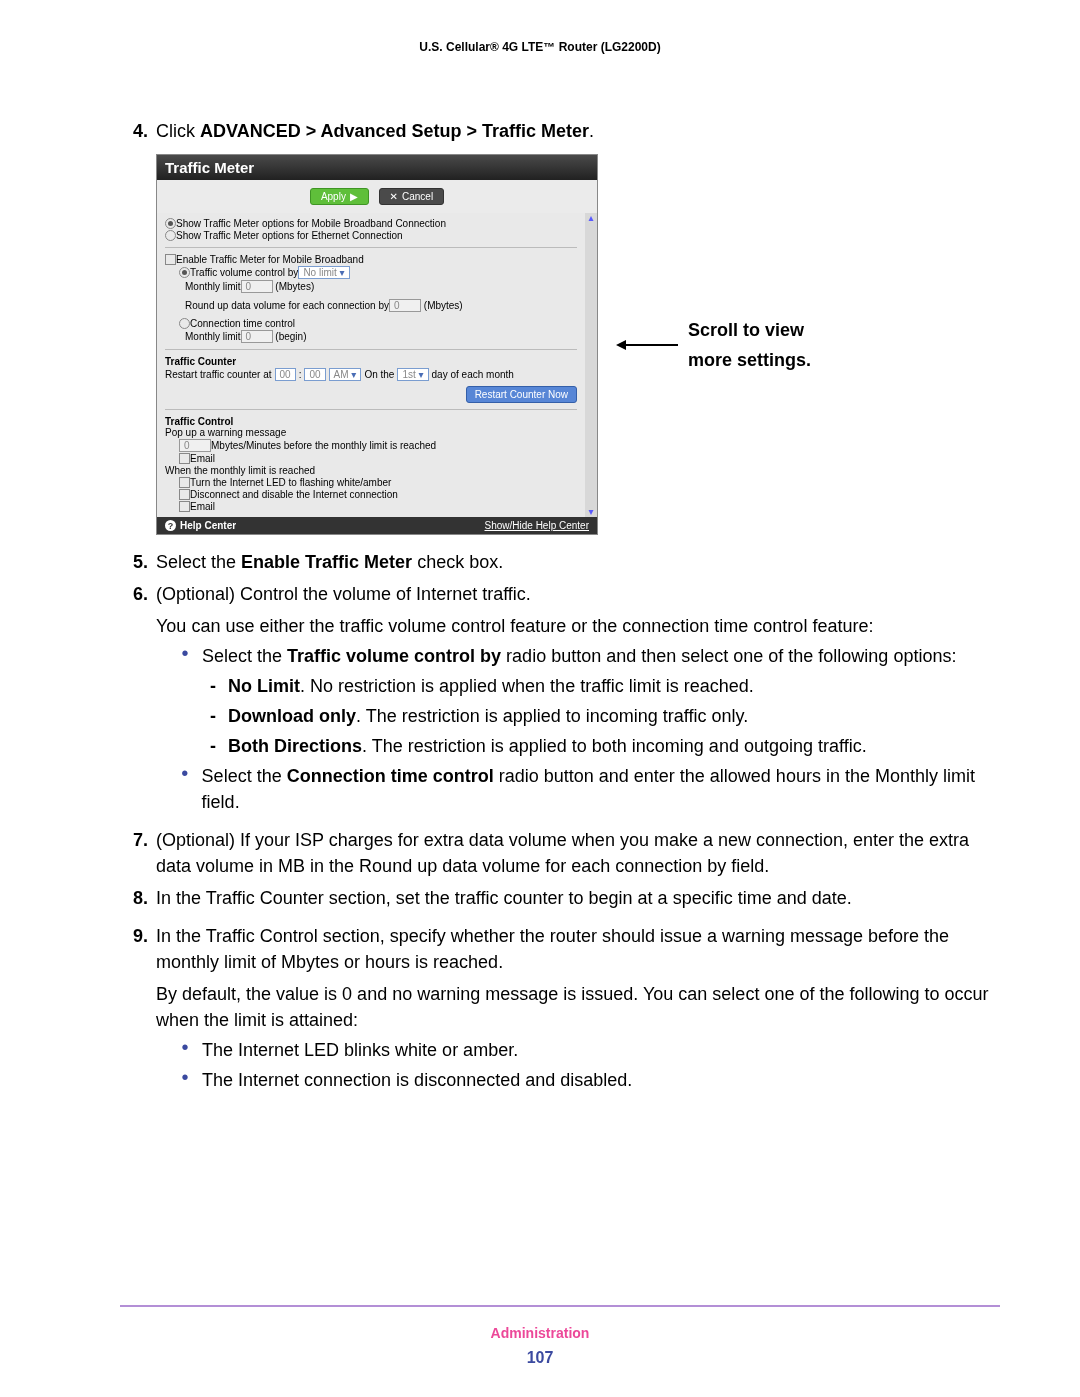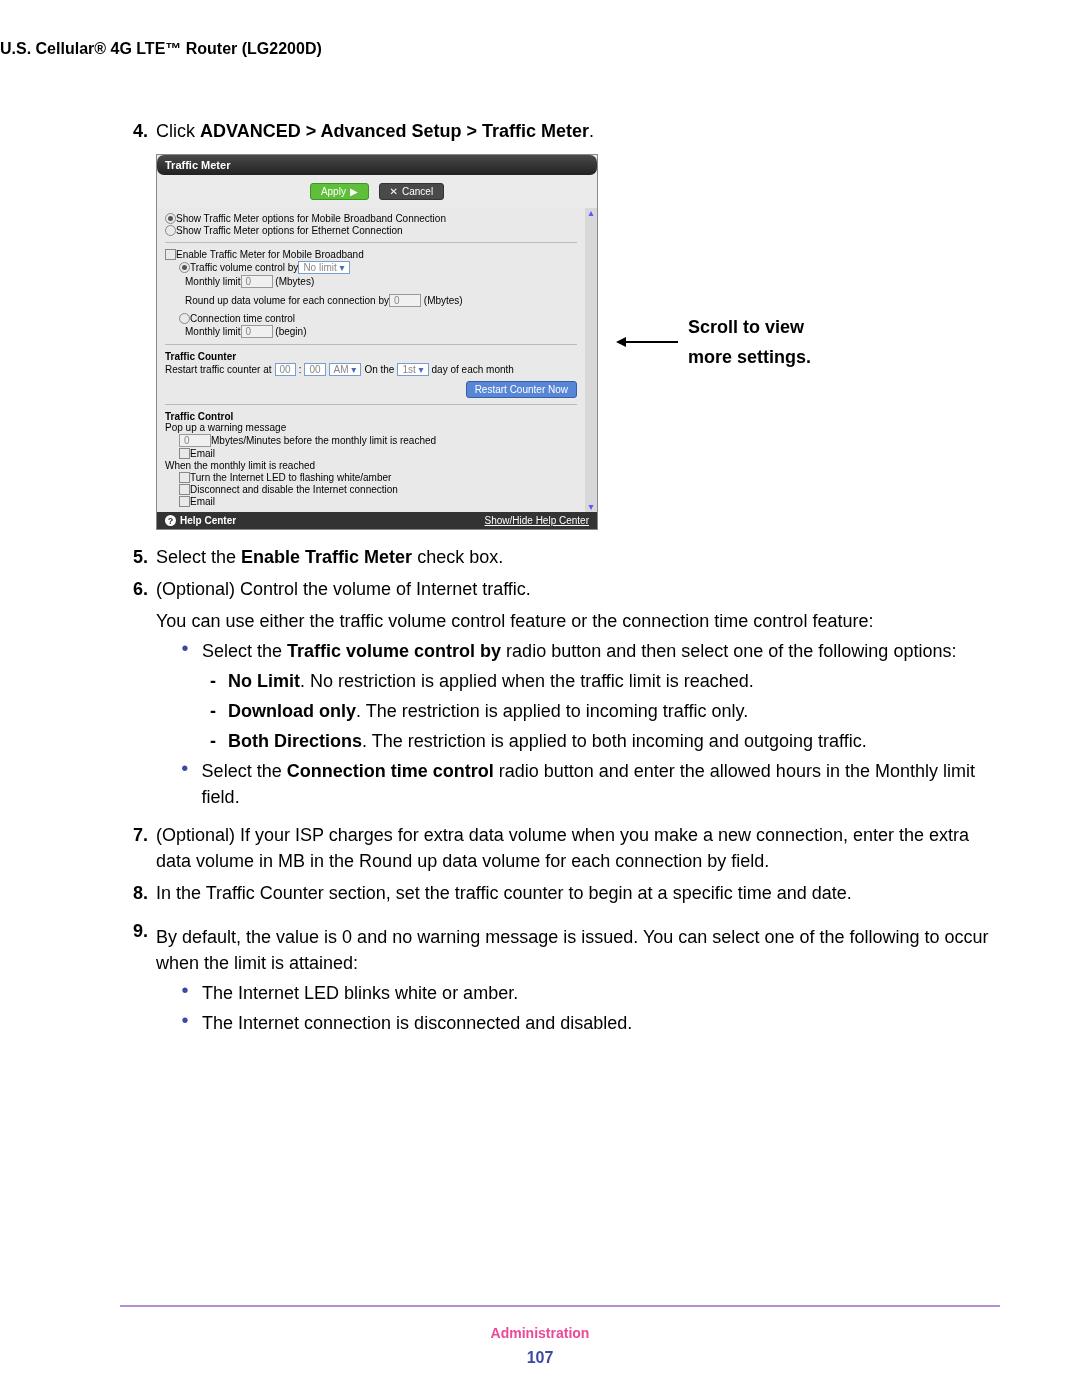--- a/index.html
+++ b/index.html
@@ -1,26 +1,26 @@
 <!DOCTYPE html>
 <html><head>
 <meta charset="utf-8">
 <style>
   html,body{margin:0;padding:0;background:#fff;font-family:Arial,Helvetica,sans-serif;color:#000;}
   .page{width:1080px;height:1397px;position:relative;margin:0 auto;}
-  .page-title{position:absolute;top:40px;left:0;width:100%;font-size:16px;font-weight:bold;}
+  .page-title{position:absolute;top:40px;left:0;width:100%;text-align:center;font-size:12px;font-weight:bold;}
   .page-inner{position:absolute;top:118px;left:120px;right:80px;}
   .step-row{display:flex;align-items:flex-start;margin-bottom:6px;font-size:18px;line-height:26px;}
   .step-num{width:28px;flex-shrink:0;font-weight:bold;text-align:right;margin-right:8px;}
   .step-body{flex:1;}
   .bold{font-weight:bold;}
   
   .shot-wrap{display:flex;align-items:center;margin:10px 0 14px 36px;}
   .shot{width:440px;border:1px solid #888;background:#e9e9e9;font-size:10px;}
-  .shot-title{background:linear-gradient(#4a4a4a,#212121);color:#fff;font-weight:bold;padding:4px 8px;font-size:11px;border-radius:7px;}
+  .shot-title{background:linear-gradient(#4a4a4a,#212121);color:#fff;font-weight:bold;padding:4px 8px;font-size:15px;}
   .shot-btns{display:flex;justify-content:center;gap:10px;padding:8px 0;background:#ebebeb;}
   .btn-apply{background:#5fbf3a;border:1px solid #3f9524;color:#fff;border-radius:3px;padding:2px 10px;font-size:10px;display:inline-flex;align-items:center;gap:4px;}
   .btn-cancel{background:#4a4a4a;border:1px solid #333;color:#fff;border-radius:3px;padding:2px 10px;font-size:10px;display:inline-flex;align-items:center;gap:4px;}
   .shot-body{display:flex;}
   .shot-content{flex:1;padding:4px 8px;}
   .shot-scroll{width:12px;background:#d8d8d8;display:flex;flex-direction:column;align-items:center;}
   .scroll-up,.scroll-dn{color:#5a5aff;font-size:10px;line-height:10px;}
   .opt-row{display:flex;align-items:center;margin:1px 0;}
   .opt-row .r{width:9px;height:9px;border:1px solid #888;border-radius:50%;display:inline-flex;align-items:center;justify-content:center;}
   .opt-row .r.sel::after{content:"";width:5px;height:5px;background:#555;border-radius:50%;}
@@ -224,20 +224,21 @@
       <div class="step-num">8.</div>
       <div class="step-body">
         <div>In the Traffic Counter section, set the traffic counter to begin at a specific time and date.</div>
         <div style="height:6px;"></div>
       </div>
     </div>
 
     <div class="step-row">
       <div class="step-num">9.</div>
       <div class="step-body">
+        <div>In the Traffic Control section, specify whether the router should issue a warning message before the monthly limit of Mbytes or hours is reached.</div>
         <div style="height:6px;"></div>
         <div>By default, the value is 0 and no warning message is issued. You can select one of the following to occur when the limit is attained:</div>
         <div class="bul-list">
           <div class="bul-row">
               <div class="bul-mark">•</div>
               <div>The Internet LED blinks white or amber.</div>
             </div>
           <div class="bul-row">
               <div class="bul-mark">•</div>
               <div>The Internet connection is disconnected and disabled.</div>

